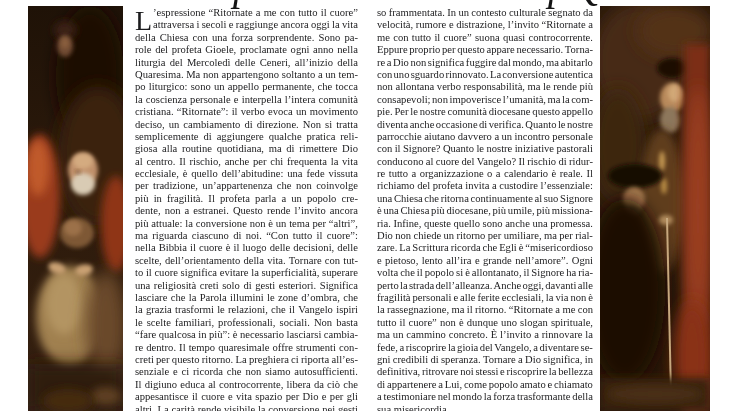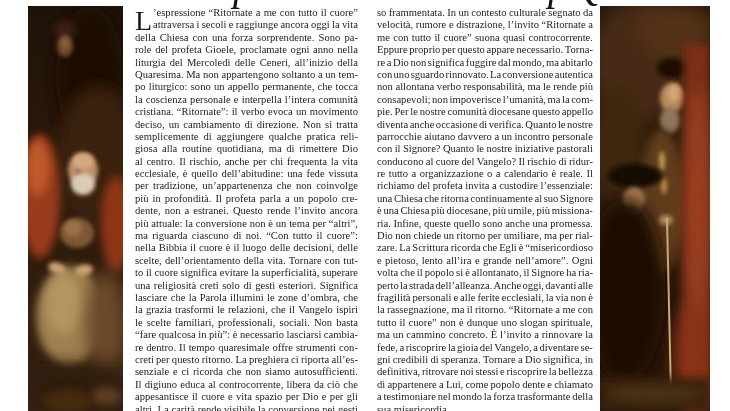--- a/index.html
+++ b/index.html
@@ -283,21 +283,21 @@
         <span>per</span>
         <span>tradizione,</span>
         <span>un’appartenenza</span>
         <span>che</span>
         <span>non</span>
         <span>coinvolge</span>
       </div>
       <div class="tline">
         <span>più</span>
         <span>in</span>
-        <span>profondità.</span>
+        <span>fragilità.</span>
         <span>Il</span>
         <span>profeta</span>
         <span>parla</span>
         <span>a</span>
         <span>un</span>
         <span>popolo</span>
         <span>cre-</span>
       </div>
       <div class="tline">
         <span>dente,</span>
@@ -796,21 +796,21 @@
         <span>la</span>
         <span>bellezza</span>
       </div>
       <div class="tline">
         <span>di</span>
         <span>appartenere</span>
         <span>a</span>
         <span>Lui,</span>
         <span>come</span>
         <span>popolo</span>
-        <span>dente</span>
+        <span>amato</span>
         <span>e</span>
         <span>chiamato</span>
       </div>
       <div class="tline">
         <span>a</span>
         <span>testimoniare</span>
         <span>nel</span>
         <span>mondo</span>
         <span>la</span>
         <span>forza</span>

